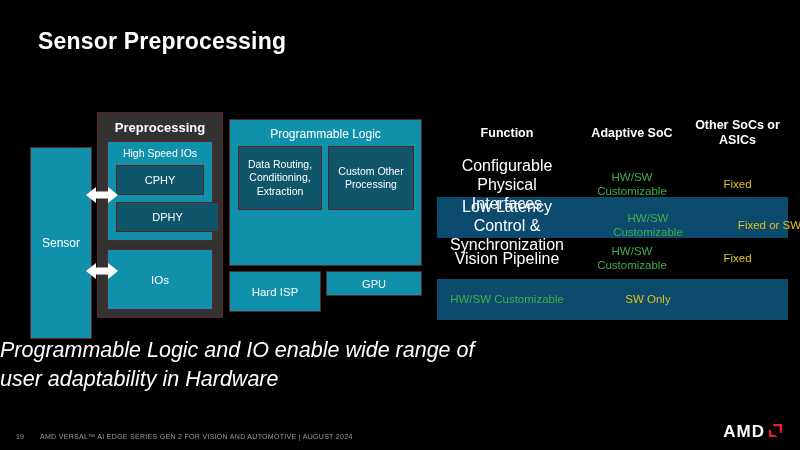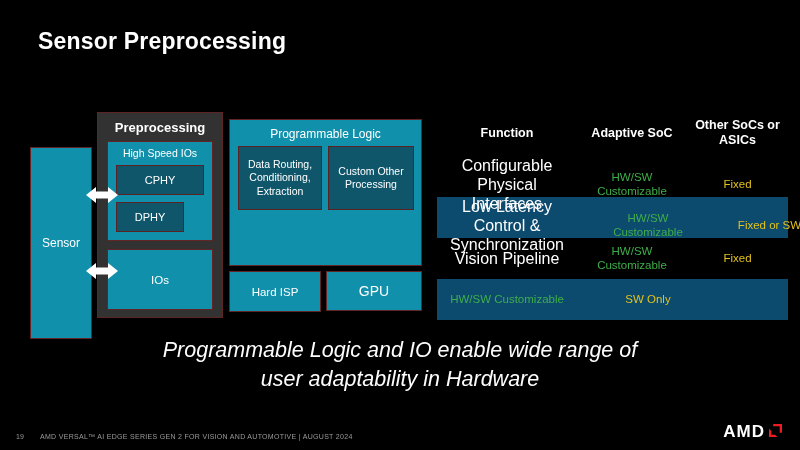--- a/index.html
+++ b/index.html
@@ -19,21 +19,21 @@
   .tbl{left:437px;top:110px;width:351px;}
   .trow{display:grid;grid-template-columns:140px 110px 101px;align-items:center;}
   .thead{height:46px;font-weight:bold;font-size:12.5px;}
   .tbody-row{height:41px;font-size:11.5px;}
   .cell{text-align:center;line-height:1.2;padding:0 4px;}
   .fn{color:#fff;font-size:16px;}
   .green{color:#3fae49;}
   .yellow{color:#e2c21b;}
   .shaded{background:#0c4a6e;gap:16px;}
 
-  .caption{top:336px;left:0;width:100%;text-align:center;font-style:italic;
+  .caption{top:336px;left:0;width:100%;font-style:italic;
            font-size:21.5px;line-height:1.34;color:#fdfdfd;}
 
   .footer-text{bottom:10px;left:40px;font-size:7px;color:#9a9a9a;letter-spacing:.3px;}
   .pagenum{bottom:10px;left:16px;font-size:7px;color:#9a9a9a;}
   .logo{bottom:8px;right:18px;display:flex;align-items:center;gap:4px;}
   .logo-text{font-size:17px;font-weight:800;letter-spacing:1px;color:#fff;}
 </style>
 </head>
 <body>
 
@@ -59,41 +59,41 @@
   <div class="abs graybox" style="left:97px;top:112px;width:126px;height:206px;">
     <div class="boxlabel" style="margin-top:7px;font-size:13px;font-weight:bold;">Preprocessing</div>
   </div>
 
   <div class="abs teal" style="left:107px;top:141px;width:106px;height:100px;">
     <div class="boxlabel" style="margin-top:5px;font-size:10.5px;">High Speed IOs</div>
   </div>
   <div class="abs inner center" style="left:116px;top:165px;width:88px;height:30px;font-size:11px;">
     <span>CPHY</span>
   </div>
-  <div class="abs inner center" style="left:116px;top:202px;width:68px;height:30px;font-size:11px;">
+  <div class="abs inner center" style="left:116px;top:202px;width:103px;height:30px;font-size:11px;">
     <span>DPHY</span>
   </div>
   <div class="abs teal center" style="left:107px;top:249px;width:106px;height:61px;font-size:11.5px;">
     <span>IOs</span>
   </div>
 
   <div class="abs teal" style="left:229px;top:119px;width:193px;height:147px;">
     <div class="boxlabel" style="margin-top:7px;font-size:12px;">Programmable Logic</div>
   </div>
   <div class="abs inner center" style="left:238px;top:146px;width:84px;height:64px;font-size:10.5px;line-height:1.25;padding:3px;">
     <span>Data Routing, Conditioning, Extraction</span>
   </div>
   <div class="abs inner center" style="left:328px;top:146px;width:86px;height:64px;font-size:10.5px;line-height:1.25;padding:3px 8px;">
     <span>Custom Other Processing</span>
   </div>
 
   <div class="abs teal center" style="left:229px;top:271px;width:92px;height:41px;font-size:11.5px;">
     <span>Hard ISP</span>
   </div>
-  <div class="abs teal center" style="left:326px;top:271px;width:96px;height:40px;font-size:14px;">
+  <div class="abs teal center" style="left:326px;top:271px;width:96px;height:25px;font-size:11px;">
     <span>GPU</span>
   </div>
 
   <div class="abs tbl">
     <div class="trow thead">
       <div class="cell">Function</div>
       <div class="cell">Adaptive SoC</div>
       <div class="cell">Other SoCs or ASICs</div>
     </div>
 

